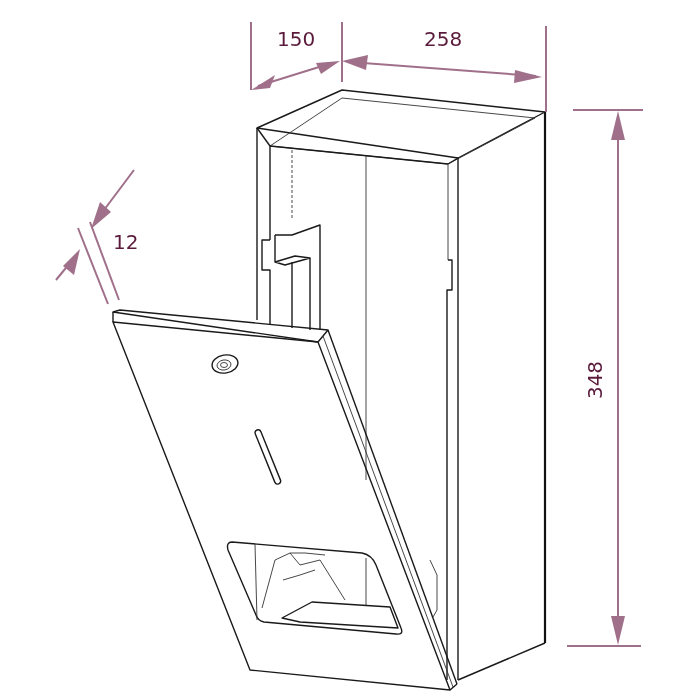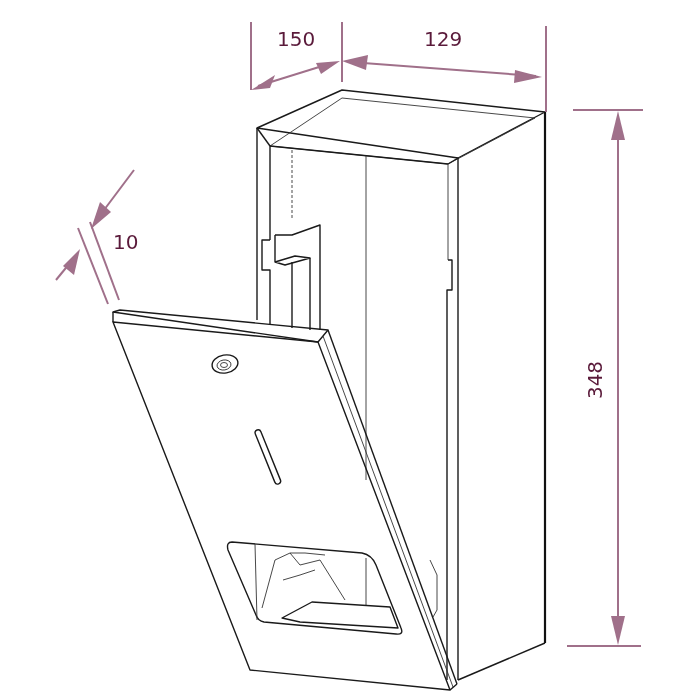--- a/index.html
+++ b/index.html
@@ -109,15 +109,15 @@
     <line class="dim" x1="78" y1="228" x2="108" y2="304"></line>
     <line class="dim" x1="90" y1="222" x2="119" y2="300"></line>
     <line class="dim" x1="134" y1="170" x2="98" y2="218"></line>
     <polygon class="arrow" points="91,229 100,202 111,212"></polygon>
     <line class="dim" x1="56" y1="280" x2="74" y2="258"></line>
     <polygon class="arrow" points="80,249 74,275 63,266"></polygon>
   </g>
 </svg>
 
 <div class="dim-label" style="left:277px; top:29px;">150</div>
-<div class="dim-label" style="left:424px; top:29px;">129</div>
+<div class="dim-label" style="left:424px; top:29px;">258</div>
 <div class="dim-label vertical" style="left:576px; top:370px;">348</div>
-<div class="dim-label" style="left:113px; top:232px;">10</div>
+<div class="dim-label" style="left:113px; top:232px;">12</div>
 
 </body></html>

